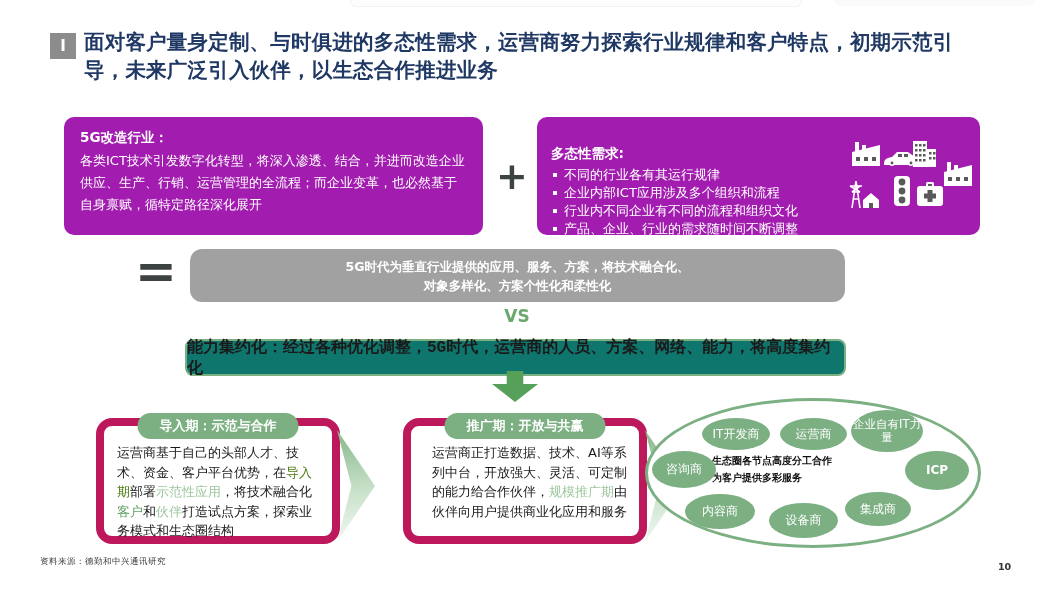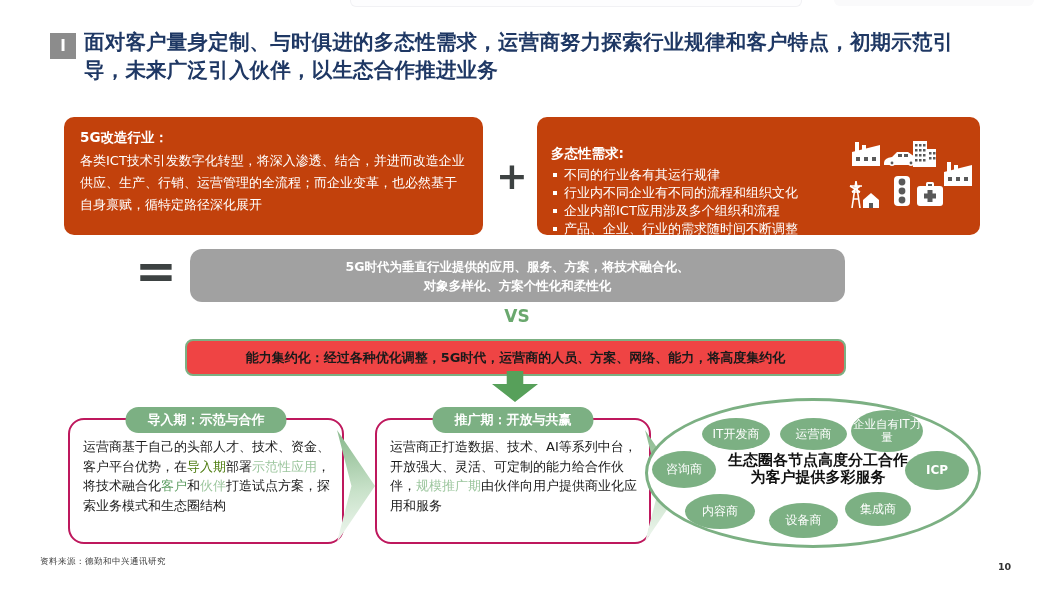--- a/index.html
+++ b/index.html
@@ -11,21 +11,21 @@
   .top-artifact{position:absolute;top:0;height:6px;border:1px solid #f1f1f4;border-top:none;border-radius:0 0 6px 6px;background:#fdfdfe;}
   .ta1{left:350px;width:450px;}
   .ta2{left:834px;width:200px;border:none;background:#fafafb;}
 
   
   .index-square{position:absolute;left:50px;top:33px;width:26px;height:26px;background:#8c8c8c;color:#fff;
     display:flex;align-items:center;justify-content:center;font-size:15px;font-weight:bold;}
   .slide-title{position:absolute;left:84px;top:28px;width:892px;color:#1f3864;font-size:20.5px;font-weight:bold;line-height:28px;letter-spacing:0.2px;}
 
   
-  .gray-box{position:absolute;background:#c2410c;border-radius:10px;color:#fff;box-sizing:border-box;}
+  .gray-box{position:absolute;background:#a21caf;border-radius:10px;color:#fff;box-sizing:border-box;}
   .box-5g{left:64px;top:117px;width:419px;height:118px;padding:12px 16px;}
   .box-demand{left:537px;top:117px;width:443px;height:118px;padding:28px 14px;}
   .gray-box-title{font-size:13.5px;font-weight:bold;margin-bottom:3px;}
   .gray-box-body{font-size:13px;line-height:22px;}
   .demand-list{list-style:none;margin:0;padding:0;font-size:13px;line-height:18px;width:300px;}
   .demand-list li{display:flex;}
   .bullet-sq{width:4px;height:4px;background:#fff;margin:7px 7px 0 2px;flex:none;}
 
   .plus-sign{position:absolute;left:486px;top:154px;width:52px;text-align:center;
     font-size:38px;font-weight:bold;color:#3d4242;}
@@ -45,47 +45,47 @@
 
   
   .result-box{position:absolute;left:190px;top:249px;width:655px;height:53px;background:#a1a1a1;border-radius:12px;
     color:#fff;font-size:12.5px;font-weight:bold;text-align:center;line-height:19px;
     display:flex;flex-direction:column;justify-content:center;}
 
   .vs-label{position:absolute;left:487px;top:306px;width:60px;text-align:center;
     color:#6aa86e;font-size:17px;font-weight:bold;}
 
   .capability-box{position:absolute;left:185px;top:339px;width:661px;height:37px;box-sizing:border-box;
-    border:2px solid #7cb083;border-radius:8px;background:#ef4444;
+    border:2px solid #7cb083;border-radius:8px;background:#0f766e;
     display:flex;align-items:center;justify-content:center;
-    color:#1a1a1a;font-size:13px;font-weight:bold;}
+    color:#1a1a1a;font-size:16px;font-weight:bold;font-family:Liberation Mono, monospace;}
 
   .down-arrow{position:absolute;left:492px;top:371px;width:46px;height:31px;background:#57a05a;
     clip-path:polygon(32% 0,68% 0,68% 42%,100% 42%,50% 100%,0 42%,32% 42%);}
 
   
-  .phase-box{position:absolute;width:276px;height:126px;background:#fff;border:2px solid #be185d;border-radius:16px;box-sizing:border-box;}
+  .phase-box{position:absolute;width:244px;height:126px;background:#fff;border:8px solid #be185d;border-radius:16px;box-sizing:border-box;margin-left:28px;}
   .phase-1{left:68px;top:418px;}
-  .phase-2{left:375px;top:418px;}
+  .phase-2{left:375px;top:418px;padding-left:8px;}
   .phase-header{position:absolute;top:-13px;left:50%;transform:translateX(-50%);
     background:#7cb083;color:#fff;font-size:13px;font-weight:bold;white-space:nowrap;
     padding:4px 22px;border-radius:13px;}
   .phase-body{padding:17px 12px 8px 13px;font-size:13px;line-height:19.5px;color:#1a1a1a;}
 
   .chevron{position:absolute;width:38px;height:112px;top:430px;
     background:linear-gradient(175deg,#93bf96 10%,#c9e2ca 55%,#eef6ee 95%);
     clip-path:polygon(0 0,100% 50%,0 100%,38% 50%);}
   .chev-1{left:337px;}
   .chev-2{left:645px;}
 
   
   .eco-ellipse{position:absolute;left:645px;top:398px;width:336px;height:150px;
     border:3px solid #7cb083;border-radius:50%;box-sizing:border-box;background:#fff;}
-  .eco-center{position:absolute;left:712px;top:452px;width:212px;text-align:center;
-    color:#111;font-size:15px;font-weight:bold;line-height:17px;}
+  .eco-center{position:absolute;left:712px;top:452px;width:212px;
+    color:#111;font-size:10px;font-weight:bold;line-height:17px;}
   .eco-node{position:absolute;background:#7cb083;border-radius:50%;color:#fff;
     display:flex;align-items:center;justify-content:center;text-align:center;
     font-size:12px;line-height:13px;padding:2px;box-sizing:border-box;}
   .node-it_dev{left:702px;top:418px;width:68px;height:32px;}
   .node-operator{left:780px;top:418px;width:67px;height:32px;}
   .node-enterprise_it{left:851px;top:410px;width:72px;height:42px;font-size:11.5px;}
   .node-consultant{left:652px;top:451px;width:64px;height:37px;}
   .node-icp{left:905px;top:451px;width:64px;height:39px;font-weight:bold;}
   .node-content{left:685px;top:494px;width:70px;height:35px;}
   .node-device{left:769px;top:503px;width:69px;height:35px;}
@@ -114,25 +114,25 @@
 
   <div class="gray-box box-demand">
     <div class="gray-box-title">多态性需求:</div>
     <ul class="demand-list" id="demand-bullets">
         <li>
           <span class="bullet-sq"></span>
           <span>不同的行业各有其运行规律</span>
         </li>
         <li>
           <span class="bullet-sq"></span>
-          <span>行业内不同企业有不同的流程和组织文化</span>
+          <span>企业内部ICT应用涉及多个组织和流程</span>
         </li>
         <li>
           <span class="bullet-sq"></span>
-          <span>企业内部ICT应用涉及多个组织和流程</span>
+          <span>行业内不同企业有不同的流程和组织文化</span>
         </li>
         <li>
           <span class="bullet-sq"></span>
           <span>产品、企业、行业的需求随时间不断调整</span>
         </li>
       </ul>
   </div>
   <div id="demand-icons">
       <span class="dicon dicon-0">
         <svg viewBox="0 0 28 26">

